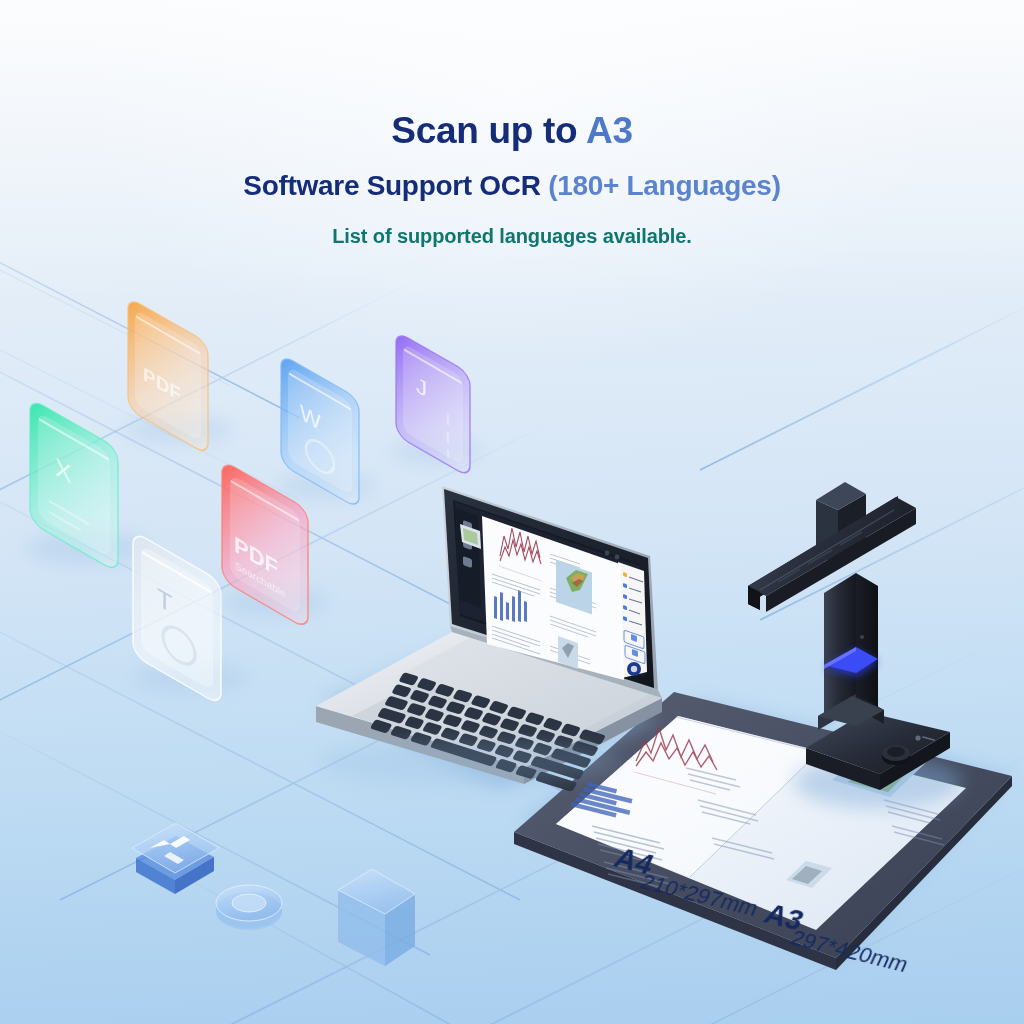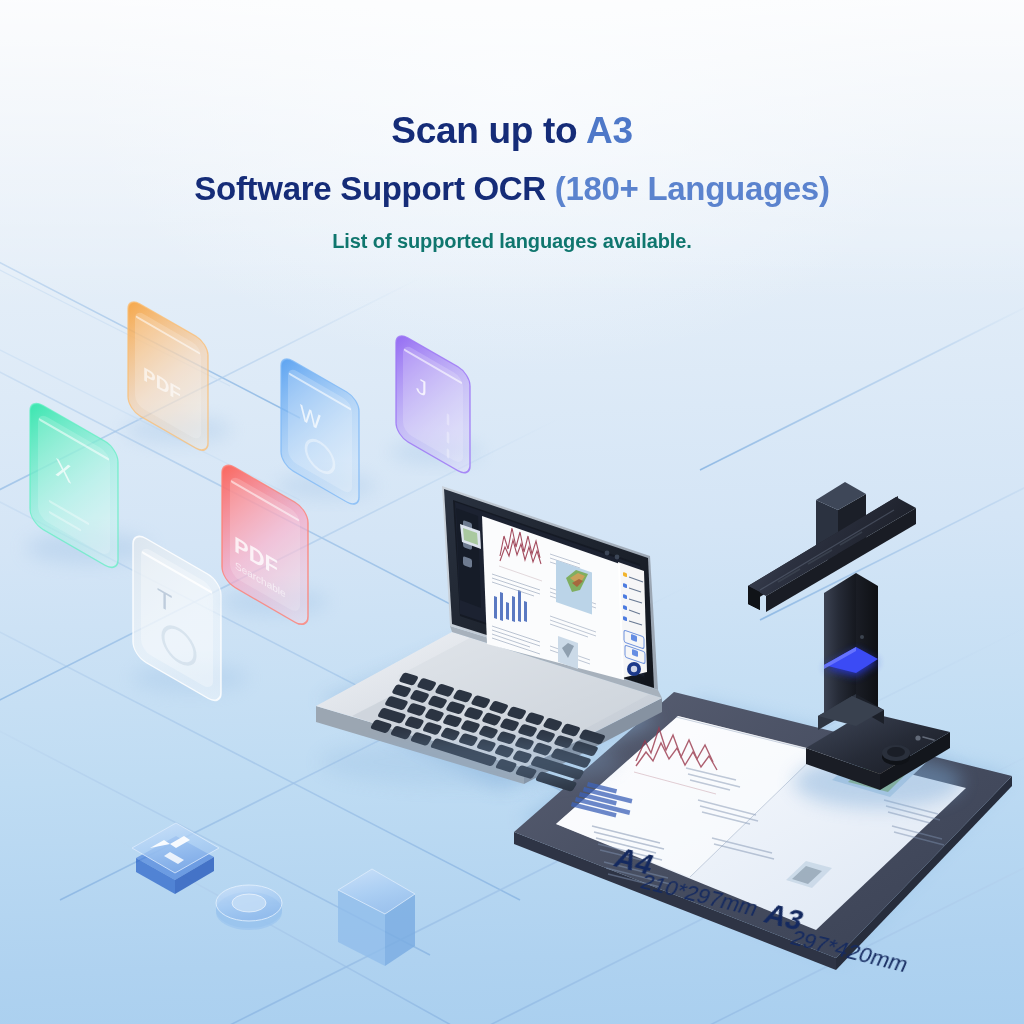--- a/index.html
+++ b/index.html
@@ -20,21 +20,21 @@
   .bg-svg{position:absolute;inset:0;}
 
   
   .headings{position:absolute;left:0;top:0;width:1024px;text-align:center;}
   .h1{
     margin-top:112px;font-size:37px;font-weight:bold;letter-spacing:-.3px;
     color:#152C78;line-height:1;
   }
   .h1 .light{color:#4E78C8;}
   .h2{
-    margin-top:23px;font-size:33px;font-weight:bold;letter-spacing:-.3px;
+    margin-top:23px;font-size:28px;font-weight:bold;letter-spacing:-.3px;
     color:#152C78;line-height:1;
   }
   .h2 .light{color:#5B83CE;}
   .h3{
     margin-top:26px;font-size:20px;font-weight:bold;letter-spacing:-.1px;
     color:#0f766e;line-height:1;
   }
 
   
   .scene{position:absolute;inset:0;}

